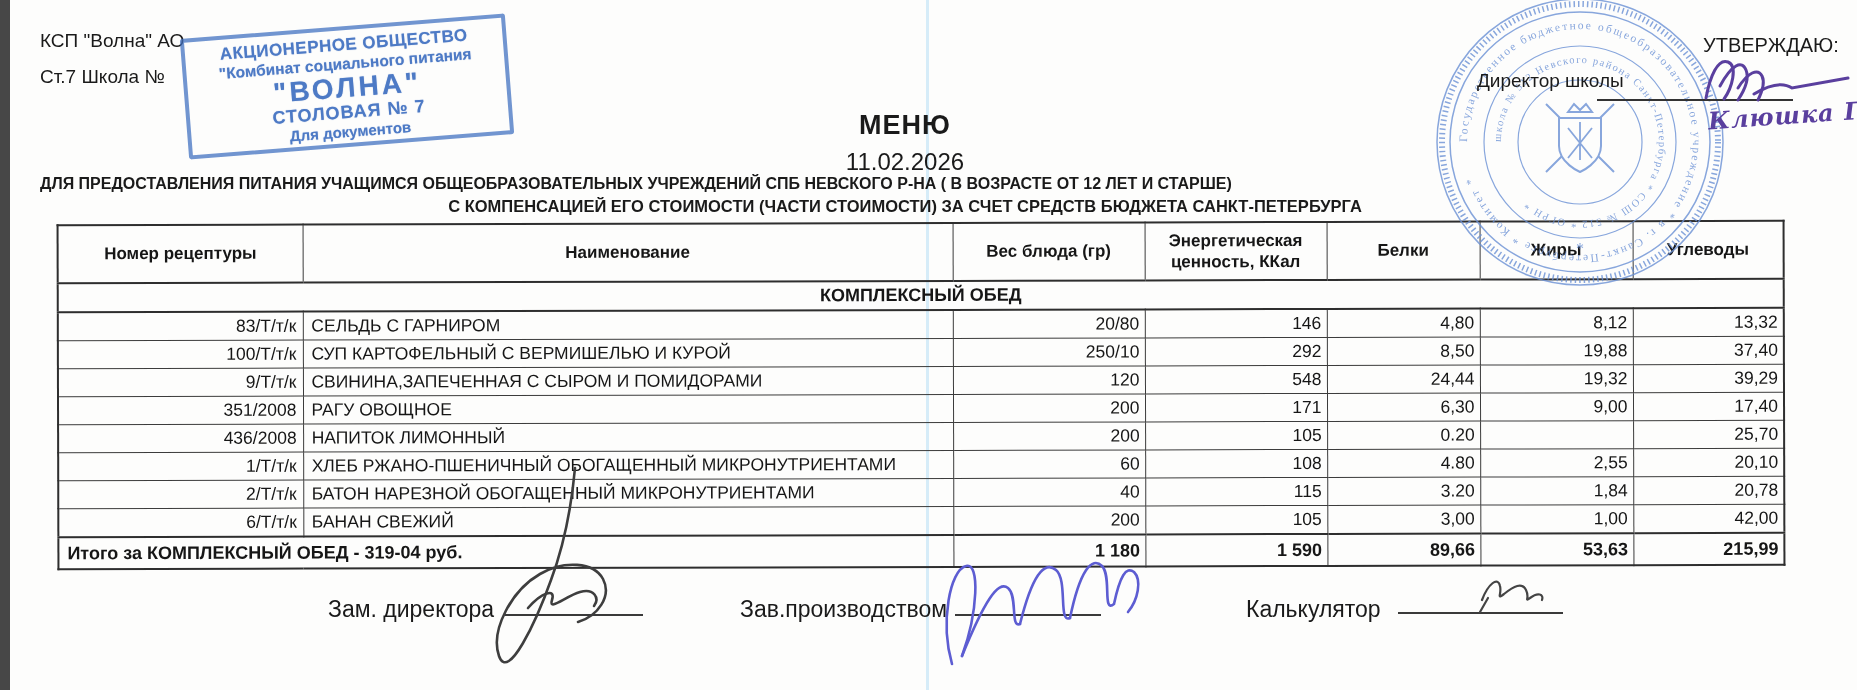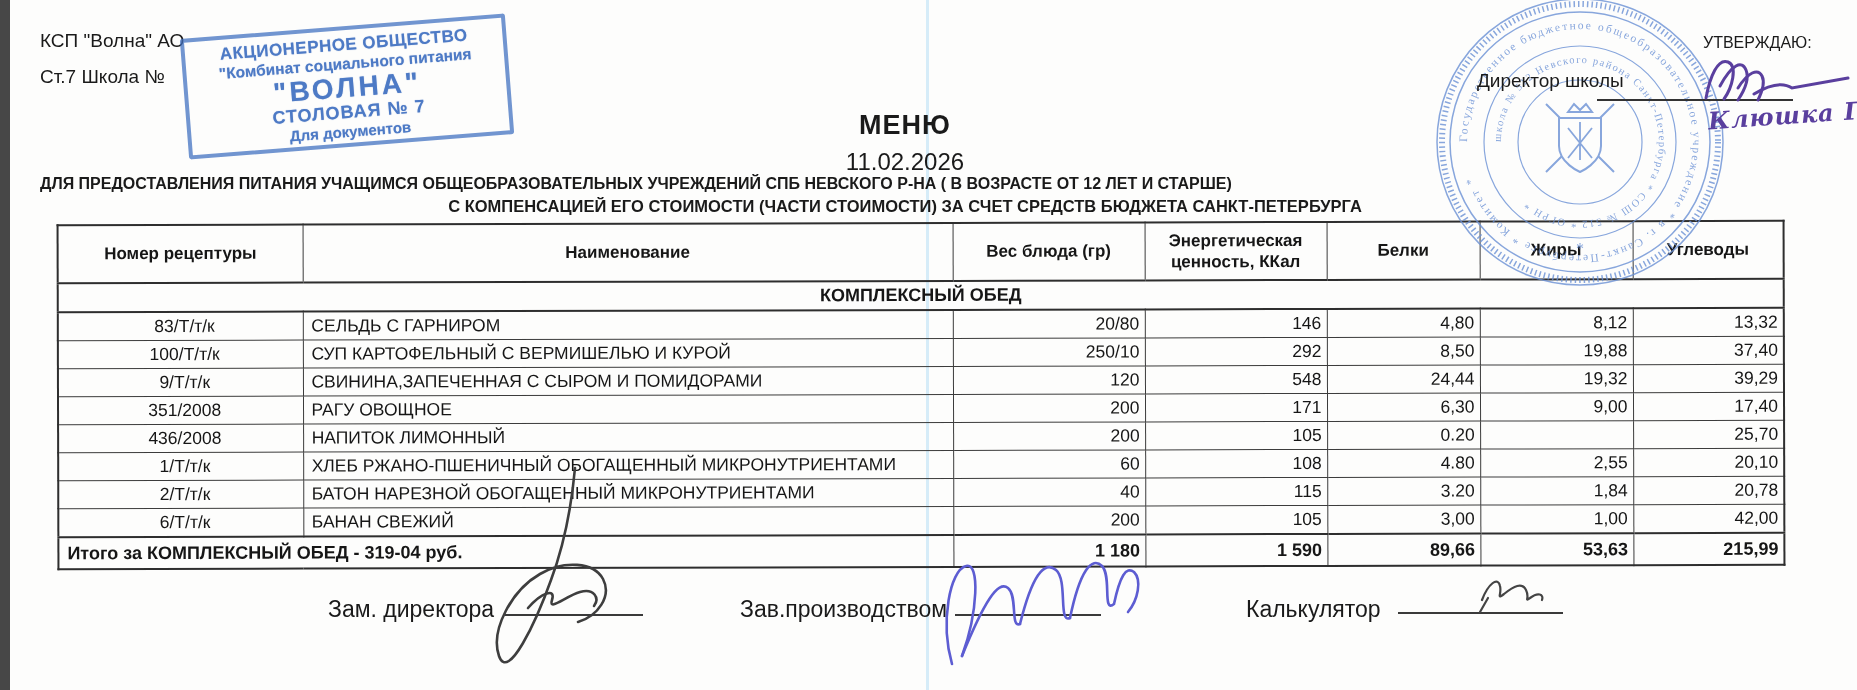--- a/index.html
+++ b/index.html
@@ -22,21 +22,21 @@
     transform:rotate(-4.5deg);text-align:center;color:#3f6fc1;
     padding:5px 6px 3px;opacity:.92;text-shadow:0 0 1px rgba(63,111,193,.55);
   }
   .rs1{font-size:17px;font-weight:bold;letter-spacing:.5px;}
   .rs2{font-size:15.5px;font-weight:bold;}
   .rs3{font-size:28px;font-weight:bold;letter-spacing:3px;line-height:1.05;}
   .rs4{font-size:18px;font-weight:bold;letter-spacing:1px;}
   .rs5{font-size:15px;font-weight:bold;}
 
   
-  .approve-label{position:absolute;left:1703px;top:34px;font-size:16px;z-index:4;}
+  .approve-label{position:absolute;left:1703px;top:34px;font-size:20px;z-index:4;}
   .approve-role{position:absolute;left:1477px;top:70px;font-size:19px;z-index:4;}
   .approve-line{position:absolute;left:1597px;top:99px;width:196px;border-top:2px solid #333;z-index:4;}
   .approve-name{
     position:absolute;left:1708px;top:100px;z-index:5;
     font-family:"DejaVu Serif",serif;font-style:italic;font-weight:bold;
     font-size:24px;color:#5a3f9e;transform:rotate(-4deg);letter-spacing:1px;white-space:nowrap;
   }
 
   
   .title{position:absolute;left:60px;top:110px;width:1690px;text-align:center;
@@ -52,21 +52,21 @@
     position:absolute;left:57px;top:222px;width:1726px;z-index:1;
     border-collapse:collapse;table-layout:fixed;font-size:17.5px;color:#161616;
     border:2.5px solid #2e2e2e;transform:rotate(-0.15deg);
   }
   .menu-table th,.menu-table td{border:1.6px solid #3c3c3c;padding:0 6px;overflow:hidden;white-space:nowrap;}
   .menu-table th{font-weight:bold;font-size:17px;height:56px;text-align:center;white-space:normal;line-height:1.25;}
   .menu-table thead th{border-bottom:2.2px solid #2e2e2e;}
   .section-cell{text-align:center;font-weight:bold;font-size:18px;height:29px;
                 border-top:2px solid #2e2e2e !important;border-bottom:2px solid #2e2e2e !important;}
   .menu-table td{height:27px;}
-  td.c0{text-align:center;padding-left:14px;}
+  td.c0{text-align:right;padding-left:14px;}
   td.c1{text-align:left;padding-left:8px;}
   td.c2,td.c3,td.c4,td.c5,td.c6{text-align:right;padding-right:5px;margin-left:32px;}
   tr.total td{font-weight:bold;font-size:18px;height:30px;border-top:2.2px solid #2e2e2e;}
   td.total-label{text-align:left;padding-left:8px;white-space:nowrap;}
 
   
   .round-stamp{position:absolute;left:1430px;top:-8px;z-index:3;opacity:.8;pointer-events:none;}
   .round-stamp text{font-family:"Liberation Serif",serif;}
 
   

